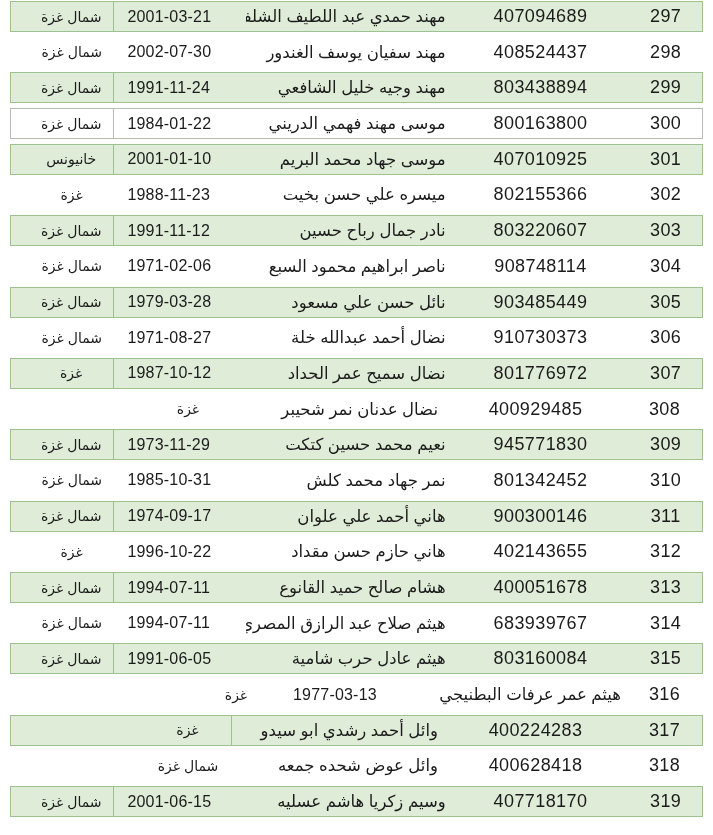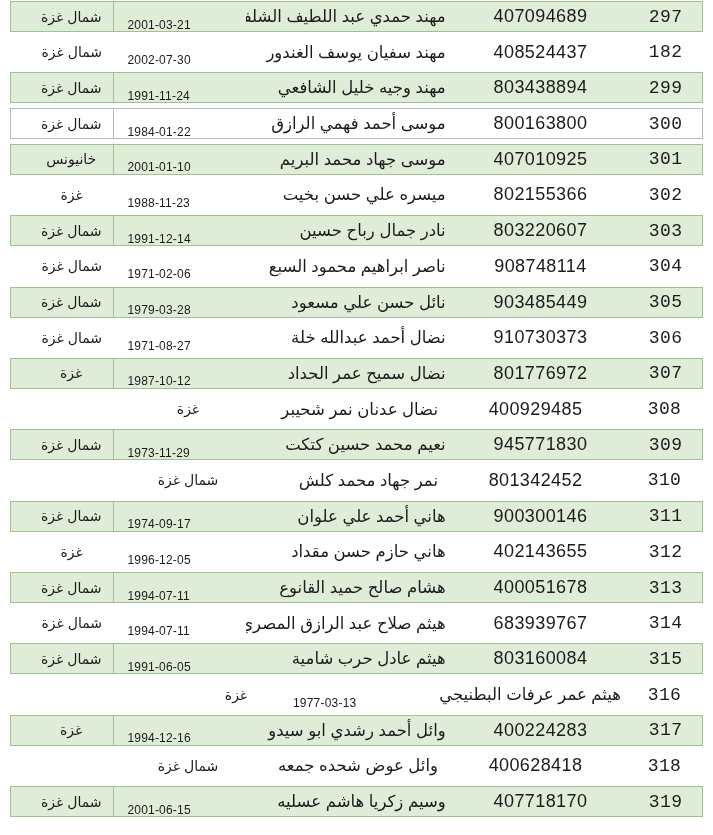--- a/index.html
+++ b/index.html
@@ -26,61 +26,61 @@
   .row.green { background:var(--hl-bg,#dfecd8); border-color:var(--hl-border,#9ec190); }
   .row.outlined { border-color:var(--ol-border,#b3bfae); }
   .cell {
     box-sizing:border-box;
     height:100%;
     display:flex;
     align-items:center;
     white-space:nowrap;
     overflow:hidden;
   }
-  .c-num  { width:75px;  justify-content:center; font-size:18px; letter-spacing:0.4px; direction:ltr;font-family:Liberation Mono, monospace; }
+  .c-num  { width:75px;  justify-content:center; font-size:18px; letter-spacing:0.4px; direction:ltr; }
   .c-id   { width:183px; justify-content:center; font-size:18px; letter-spacing:0.4px; direction:ltr; }
   .c-name { width:212px; justify-content:flex-start; padding-left:2px; padding-right:6px; font-size:16.5px; }
-  .c-dob  { width:135px; direction:ltr; justify-content:flex-start; padding-left:13px; font-size:12px; letter-spacing:0.2px;margin-top:8px; }
+  .c-dob  { width:135px; direction:ltr; justify-content:flex-start; padding-left:13px; font-size:16px; letter-spacing:0.2px; }
   .c-loc  { width:88px;  justify-content:center; font-size:14px;margin-left:18px; }
   .row.green .c-loc    { border-right:1px solid var(--hl-border,#9ec190); }
   .row.outlined .c-loc { border-right:1px solid var(--ol-border,#b3bfae); }
 </style>
 </head>
 <body>
 
 <div class="page" style="color: rgb(27, 27, 27);">
   <div class="table" id="table">
   <div class="row green">
     <div class="cell c-num">297</div>
     <div class="cell c-id">407094689</div>
     <div class="cell c-name">مهند حمدي عبد اللطيف الشلفوح</div>
     <div class="cell c-dob">2001-03-21</div>
     <div class="cell c-loc">شمال غزة</div>
   </div>
 
   <div class="row">
-    <div class="cell c-num">182</div>
+    <div class="cell c-num">298</div>
     <div class="cell c-id">408524437</div>
     <div class="cell c-name">مهند سفيان يوسف الغندور</div>
     <div class="cell c-dob">2002-07-30</div>
     <div class="cell c-loc">شمال غزة</div>
   </div>
 
   <div class="row green">
     <div class="cell c-num">299</div>
     <div class="cell c-id">803438894</div>
     <div class="cell c-name">مهند وجيه خليل الشافعي</div>
     <div class="cell c-dob">1991-11-24</div>
     <div class="cell c-loc">شمال غزة</div>
   </div>
 
   <div class="row outlined">
     <div class="cell c-num">300</div>
     <div class="cell c-id">800163800</div>
-    <div class="cell c-name">موسى أحمد فهمي الرازق</div>
+    <div class="cell c-name">موسى مهند فهمي الدريني</div>
     <div class="cell c-dob">1984-01-22</div>
     <div class="cell c-loc">شمال غزة</div>
   </div>
 
   <div class="row green">
     <div class="cell c-num">301</div>
     <div class="cell c-id">407010925</div>
     <div class="cell c-name">موسى جهاد محمد البريم</div>
     <div class="cell c-dob">2001-01-10</div>
     <div class="cell c-loc">خانيونس</div>
@@ -91,21 +91,21 @@
     <div class="cell c-id">802155366</div>
     <div class="cell c-name">ميسره علي حسن بخيت</div>
     <div class="cell c-dob">1988-11-23</div>
     <div class="cell c-loc">غزة</div>
   </div>
 
   <div class="row green">
     <div class="cell c-num">303</div>
     <div class="cell c-id">803220607</div>
     <div class="cell c-name">نادر جمال رباح حسين</div>
-    <div class="cell c-dob">1991-12-14</div>
+    <div class="cell c-dob">1991-11-12</div>
     <div class="cell c-loc">شمال غزة</div>
   </div>
 
   <div class="row">
     <div class="cell c-num">304</div>
     <div class="cell c-id">908748114</div>
     <div class="cell c-name">ناصر ابراهيم محمود السبع</div>
     <div class="cell c-dob">1971-02-06</div>
     <div class="cell c-loc">شمال غزة</div>
   </div>
@@ -146,36 +146,37 @@
     <div class="cell c-id">945771830</div>
     <div class="cell c-name">نعيم محمد حسين كتكت</div>
     <div class="cell c-dob">1973-11-29</div>
     <div class="cell c-loc">شمال غزة</div>
   </div>
 
   <div class="row">
     <div class="cell c-num">310</div>
     <div class="cell c-id">801342452</div>
     <div class="cell c-name">نمر جهاد محمد كلش</div>
+    <div class="cell c-dob">1985-10-31</div>
     <div class="cell c-loc">شمال غزة</div>
   </div>
 
   <div class="row green">
     <div class="cell c-num">311</div>
     <div class="cell c-id">900300146</div>
     <div class="cell c-name">هاني أحمد علي علوان</div>
     <div class="cell c-dob">1974-09-17</div>
     <div class="cell c-loc">شمال غزة</div>
   </div>
 
   <div class="row">
     <div class="cell c-num">312</div>
     <div class="cell c-id">402143655</div>
     <div class="cell c-name">هاني حازم حسن مقداد</div>
-    <div class="cell c-dob">1996-12-05</div>
+    <div class="cell c-dob">1996-10-22</div>
     <div class="cell c-loc">غزة</div>
   </div>
 
   <div class="row green">
     <div class="cell c-num">313</div>
     <div class="cell c-id">400051678</div>
     <div class="cell c-name">هشام صالح حميد القانوع</div>
     <div class="cell c-dob">1994-07-11</div>
     <div class="cell c-loc">شمال غزة</div>
   </div>
@@ -200,21 +201,20 @@
     <div class="cell c-num">316</div>
     <div class="cell c-name">هيثم عمر عرفات البطنيجي</div>
     <div class="cell c-dob">1977-03-13</div>
     <div class="cell c-loc">غزة</div>
   </div>
 
   <div class="row green">
     <div class="cell c-num">317</div>
     <div class="cell c-id">400224283</div>
     <div class="cell c-name">وائل أحمد رشدي ابو سيدو</div>
-    <div class="cell c-dob">1994-12-16</div>
     <div class="cell c-loc">غزة</div>
   </div>
 
   <div class="row">
     <div class="cell c-num">318</div>
     <div class="cell c-id">400628418</div>
     <div class="cell c-name">وائل عوض شحده جمعه</div>
     <div class="cell c-loc">شمال غزة</div>
   </div>
 

